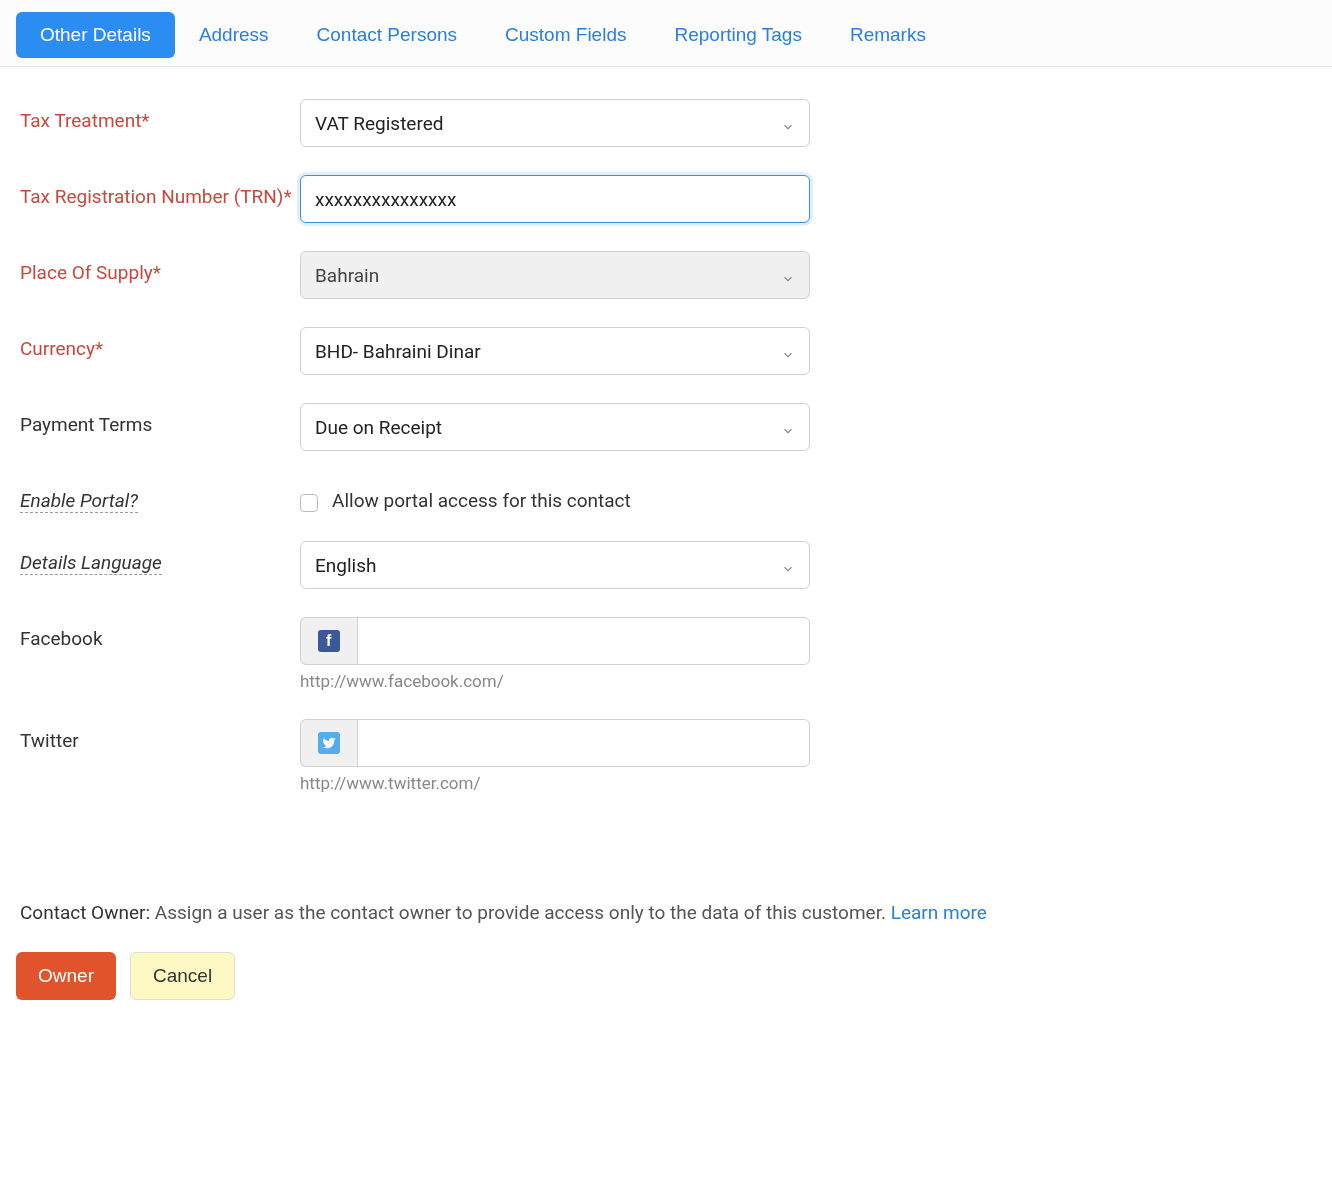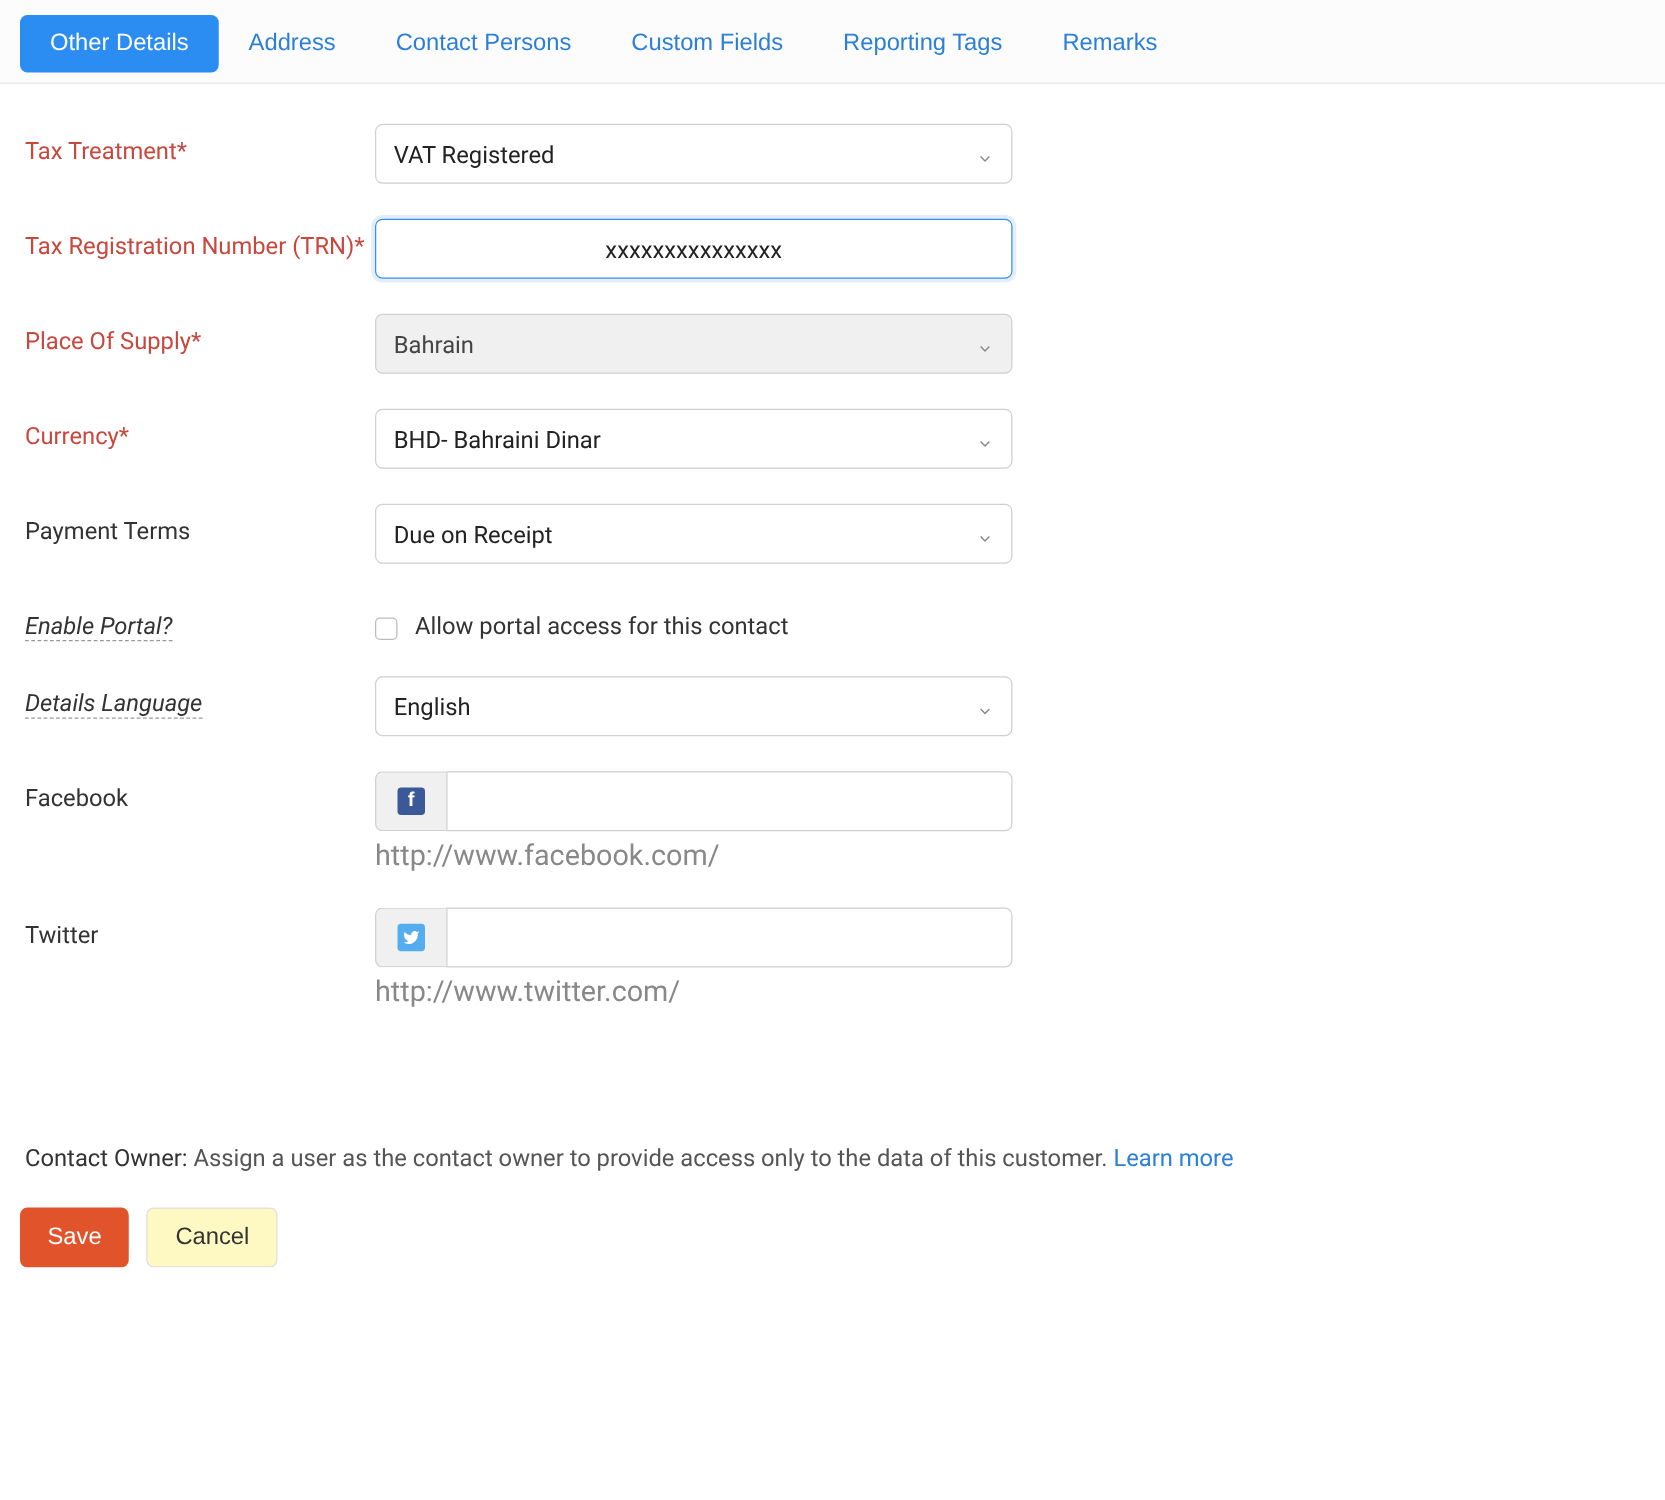--- a/index.html
+++ b/index.html
@@ -10,31 +10,31 @@
     .tab:not(.active) { margin-bottom: 8px; }
     .form { padding: 32px 20px 40px 20px; }
     .row { display: flex; align-items: flex-start; margin-bottom: 28px; }
     .label-col { width: 280px; flex-shrink: 0; padding-top: 10px; }
     .label { font-size: 19px; color: #333; }
     .label.required { color: #c9483e; }
     .label.dotted { border-bottom: 1px dashed #999; display: inline-block; font-style: italic; }
     .input-col { width: 510px; }
     .select, .text-input { width: 100%; height: 48px; border: 1px solid #d0d0d0; border-radius: 6px; background: #fff; padding: 0 14px; font-size: 19px; color: #222; display: flex; align-items: center; justify-content: space-between; cursor: pointer; }
     .select.disabled { background: #f0f0f0; color: #444; }
-    .text-input { cursor: text; justify-content: center; }
+    .text-input { cursor: text; }
     .text-input.focused { border-color: #3a8fe6; box-shadow: 0 0 0 3px rgba(58,143,230,0.15); }
     .chevron { width: 14px; height: 14px; }
     .chevron svg { stroke: #888; stroke-width: 2; fill: none; }
     .checkbox-row { display: flex; align-items: flex-end; gap: 14px; padding-top: 10px; }
     .checkbox { width: 18px; height: 18px; border: 1px solid #bbb; border-radius: 4px; background: #fff; cursor: pointer; }
     .checkbox-label { font-size: 19px; color: #333; }
     .input-group { display: flex; width: 100%; }
     .addon { width: 64px; height: 48px; background: #f0f0f0; border: 1px solid #d0d0d0; border-right: none; border-radius: 6px 0 0 6px; display: flex; align-items: center; justify-content: center; }
     .input-group .text-input { border-radius: 0 6px 6px 0; }
-    .hint { font-size: 23px; color: #888; margin-top: 6px; }
+    .hint { font-size: 17px; color: #888; margin-top: 6px; }
     .fb-icon { width: 22px; height: 22px; background: #3b5998; border-radius: 3px; display: flex; align-items: center; justify-content: center; color: #fff; font-weight: bold; font-family: Arial; font-size: 16px; }
     .tw-icon { width: 22px; height: 22px; background: #55acee; border-radius: 3px; display: flex; align-items: center; justify-content: center; }
     .tw-icon svg { fill: #fff; width: 14px; height: 14px; }
     .owner-text { padding: 40px 20px 0 20px; font-size: 19px; color: #555; }
     .owner-text .bold { font-weight: 400; color: #333; }
     .owner-text .link { color: #2b7fd9; cursor: pointer; }
     .actions { display: flex; gap: 14px; padding: 28px 0 0 16px; }
     .btn { padding: 12px 22px; font-size: 19px; border-radius: 6px; border: none; cursor: pointer; }
     .btn.save { background: #e1532b; color: #fff; }
     .btn.cancel { background: #fef9c3; color: #333; border: 1px solid #ddd; }
@@ -166,15 +166,15 @@
     </div>
   </div>
 
 </div>
 
 <div class="owner-text">
   <span class="bold">Contact Owner:</span><span> Assign a user as the contact owner to provide access only to the data of this customer. </span><span class="link">Learn more</span>
 </div>
 
 <div class="actions">
-  <button class="btn save">Save</button>
+  <button class="btn save">Owner</button>
   <button class="btn cancel">Cancel</button>
 </div>
 
 </body></html>

